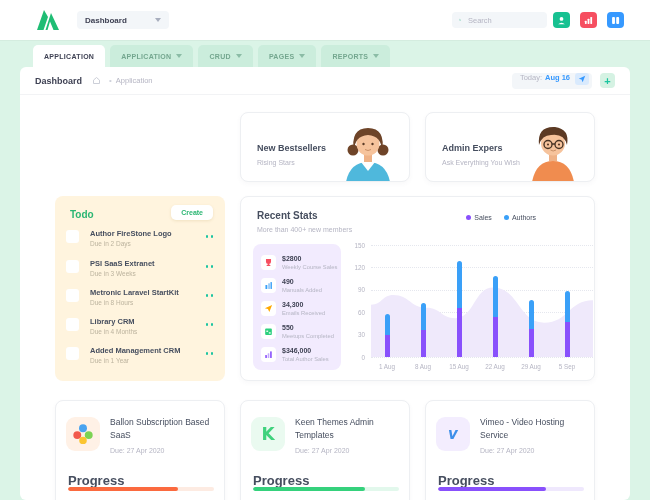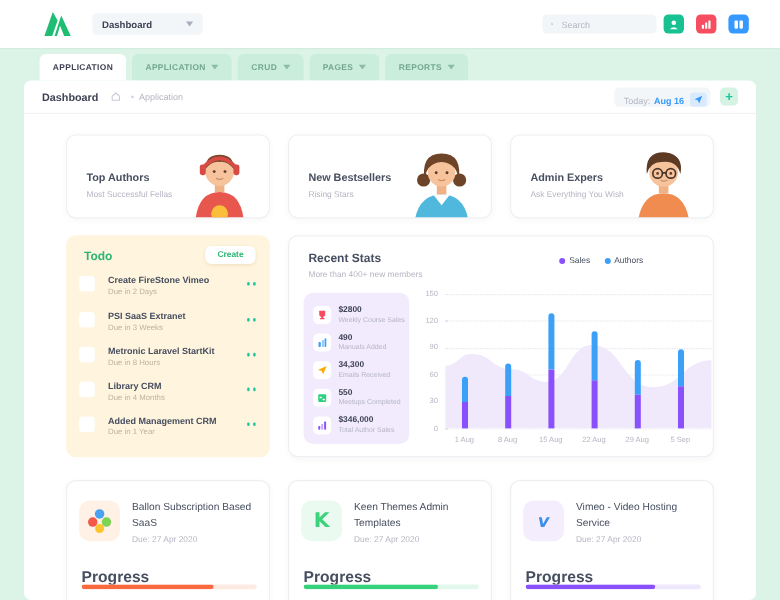--- a/index.html
+++ b/index.html
@@ -28,21 +28,21 @@
   .tab.active{background:#fff;color:#3F4254;}
   
   .panel{position:absolute;left:20px;top:67px;width:610px;height:433px;background:#fff;border-radius:6px;}
   .crumbbar{position:absolute;left:0;top:0;width:100%;height:28px;border-bottom:1px solid #F2F3F5;
             display:flex;align-items:center;padding:0 15px;box-sizing:border-box;}
   .crumb-title{font-size:9px;font-weight:bold;color:#3F4254;}
   .crumb-sep{margin:0 4px 0 10px;display:flex;align-items:center;}
   .crumb-dot{color:#CFD2DB;font-size:8px;margin:0 4px;}
   .crumb-sec{font-size:7.5px;color:#B5B5C3;}
   .crumb-right{margin-left:auto;display:flex;align-items:center;}
-  .today-pill{height:16px;background:#F3F6F9;border-radius:4px;display:flex;align-items:flex-end;gap:3px;
+  .today-pill{height:16px;background:#F3F6F9;border-radius:4px;display:flex;align-items:flex-start;gap:3px;
               padding:0 3px 0 8px;font-size:7.5px;cursor:pointer;}
   .today-lbl{color:#B5B5C3;}
   .today-val{color:#3699FF;font-weight:bold;}
   .send-mini{width:14px;height:12px;background:#D9EAFD;border-radius:3px;display:flex;align-items:center;justify-content:center;margin-left:2px;cursor:pointer;}
   .add-btn{width:15px;height:15px;background:#D5F2E3;color:#1BC5A0;border-radius:4px;margin-left:8px;
            display:flex;align-items:center;justify-content:center;font-size:11px;font-weight:bold;cursor:pointer;}
   
   .card{position:absolute;background:#fff;border:1px solid #EDEFF2;border-radius:8px;
         box-shadow:0 2px 5px rgba(80,80,100,.04);box-sizing:border-box;}
   .author{width:170px;height:70px;top:45px;overflow:hidden;}
@@ -177,37 +177,20 @@
           <span class="send-mini">
             <svg width="8" height="8" viewBox="0 0 10 10">
               <path d="M1 4.6 L9 1 L5.8 9 L4.4 5.6 Z" fill="#3699FF"></path>
             </svg>
           </span>
         </span>
         <span class="add-btn">+</span>
       </span>
     </div>
 
-    <div class="card author l0">
-      <div class="t">Top Authors</div>
-      <div class="s">Most Successful Fellas</div>
-      <svg width="62" height="58" viewBox="0 0 60 58">
-        <path d="M10 58 Q13 36 30 36 Q47 36 50 58 Z" fill="#E8574D"></path>
-        <circle cx="30" cy="54" r="7" fill="#FBBE3B"></circle>
-        <rect x="26" y="27" width="8" height="9" fill="#EFB287"></rect>
-        <circle cx="30" cy="19" r="12" fill="#F6C39C"></circle>
-        <path d="M18 17 Q18 5 30 5 Q42 5 42 17 Q36 10 30 11 Q24 10 18 17 Z" fill="#7C4A2D"></path>
-        <path d="M17 15 Q30 1 43 15" fill="none" stroke="#D84B44" stroke-width="3"></path>
-        <rect x="13.5" y="13" width="5" height="9" rx="2" fill="#D84B44"></rect>
-        <rect x="41.5" y="13" width="5" height="9" rx="2" fill="#D84B44"></rect>
-        <circle cx="25.5" cy="19" r="1.2" fill="#5A3A26"></circle>
-        <circle cx="34.5" cy="19" r="1.2" fill="#5A3A26"></circle>
-        <path d="M27 24.5 Q30 26.5 33 24.5" fill="none" stroke="#C98F66" stroke-width="1"></path>
-      </svg>
-    </div>
     <div class="card author l1">
       <div class="t">New Bestsellers</div>
       <div class="s">Rising Stars</div>
       <svg width="62" height="58" viewBox="0 0 60 58">
         <circle cx="15" cy="26" r="5.5" fill="#6E4428"></circle>
         <circle cx="45" cy="26" r="5.5" fill="#6E4428"></circle>
         <path d="M8 58 Q12 38 30 38 Q48 38 52 58 Z" fill="#4FB8DC"></path>
         <path d="M23 38 L30 47 L37 38 Z" fill="#FFFFFF"></path>
         <rect x="26" y="29" width="8" height="9" fill="#EFB287"></rect>
         <circle cx="30" cy="20" r="11.5" fill="#F6C39C"></circle>
@@ -233,21 +216,21 @@
         <path d="M27.5 26 Q30 28 33 26" fill="none" stroke="#C98F66" stroke-width="1"></path>
       </svg>
     </div>
 
     <div class="card todo">
       <div class="todo-title">Todo</div>
       <div class="create-btn">Create</div>
 
       <div class="todo-item" style="top:33px">
         <span class="cb"></span>
-        <span class="ti">Create FireStone Vimeo</span>
+        <span class="ti">Author FireStone Logo</span>
         <span class="td">Due in 2 Days</span>
         <span class="dots">
             <i></i>
             <i></i>
           </span>
       </div>
       <div class="todo-item" style="top:63px">
         <span class="cb"></span>
         <span class="ti">PSI SaaS Extranet</span>
         <span class="td">Due in 3 Weeks</span>

